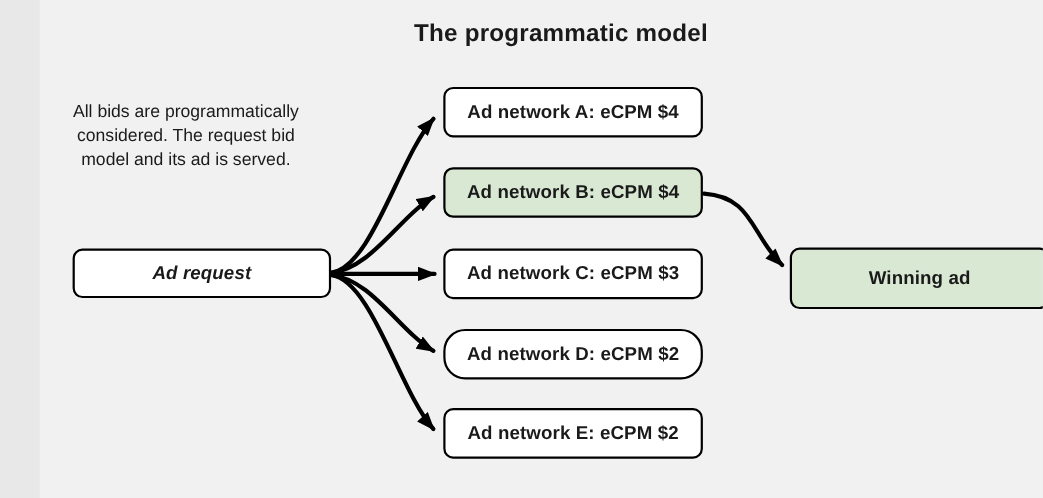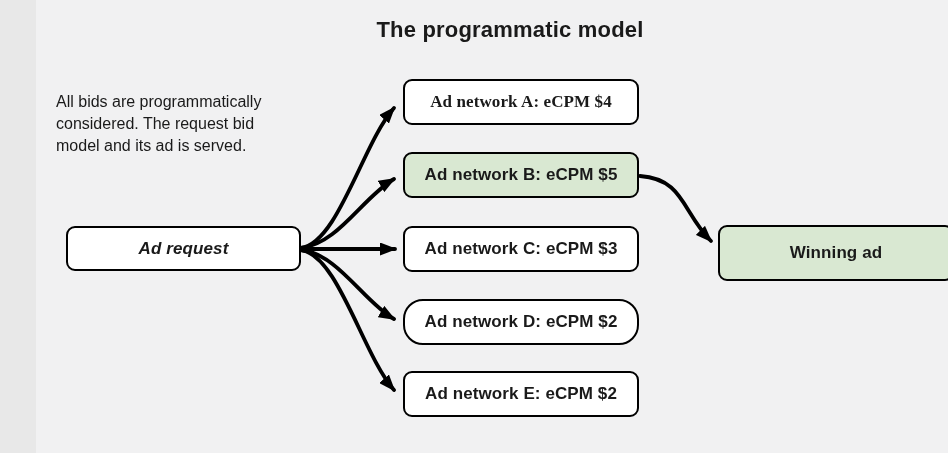--- a/index.html
+++ b/index.html
@@ -18,42 +18,42 @@
   .title{
     position:absolute;
     left:0;top:17px;width:948px;
     text-align:center;
     font-size:22px;
     font-weight:bold;
     letter-spacing:.2px;
   }
   .description{
     position:absolute;
-    left:20px;top:91px;width:250px;
-    text-align:left;
+    left:8px;top:91px;width:250px;
+    text-align:center;
     font-size:16px;
     line-height:22px;
   }
   .node{
     position:absolute;
     box-sizing:border-box;
     background:#ffffff;
     border:2px solid #000000;
     border-radius:9px;
     display:flex;
     align-items:center;
     justify-content:center;
     font-size:17px;
     font-weight:bold;
     letter-spacing:.1px;
   }
   .node.highlight{background:#d9e8d2;}
   .node-ad-request{left:30px;top:226px;width:235px;height:45px;font-style:italic;}
   .node-network{left:367px;width:236px;height:46px;}
-  .node-network.n0{top:79px;font-family:Liberation Serif, serif;}
+  .node-network.n0{top:79px;}
   .node-network.n1{top:152px;}
   .node-network.n2{top:226px;text-align:center;}
   .node-network.n3{top:299px;border-radius:20px;}
   .node-network.n4{top:371px;}
   .node-winning{left:682px;top:225px;width:236px;height:56px;}
   svg.arrows{
     position:absolute;left:0;top:0;
     pointer-events:none;
   }
 </style>
@@ -83,21 +83,21 @@
       <path d="M 265 250 C 302 254, 327 301, 358 319" marker-end="url(#arrowhead)"></path>
       <path d="M 265 250 C 302 255, 327 355, 358 390" marker-end="url(#arrowhead)"></path>
       <path d="M 604 176 C 648 179, 646 212, 675 241" marker-end="url(#arrowhead)"></path>
     </g>
   </svg>
 
   <div class="node node-ad-request">Ad request</div>
 
   <div class="node node-network n0">Ad network A: eCPM $4</div>
 
-  <div class="node node-network n1 highlight">Ad network B: eCPM $5</div>
+  <div class="node node-network n1 highlight">Ad network B: eCPM $4</div>
 
   <div class="node node-network n2">Ad network C: eCPM $3</div>
 
   <div class="node node-network n3">Ad network D: eCPM $2</div>
 
   <div class="node node-network n4">Ad network E: eCPM $2</div>
 
   <div class="node node-winning highlight">Winning ad</div>
 
 </div>

